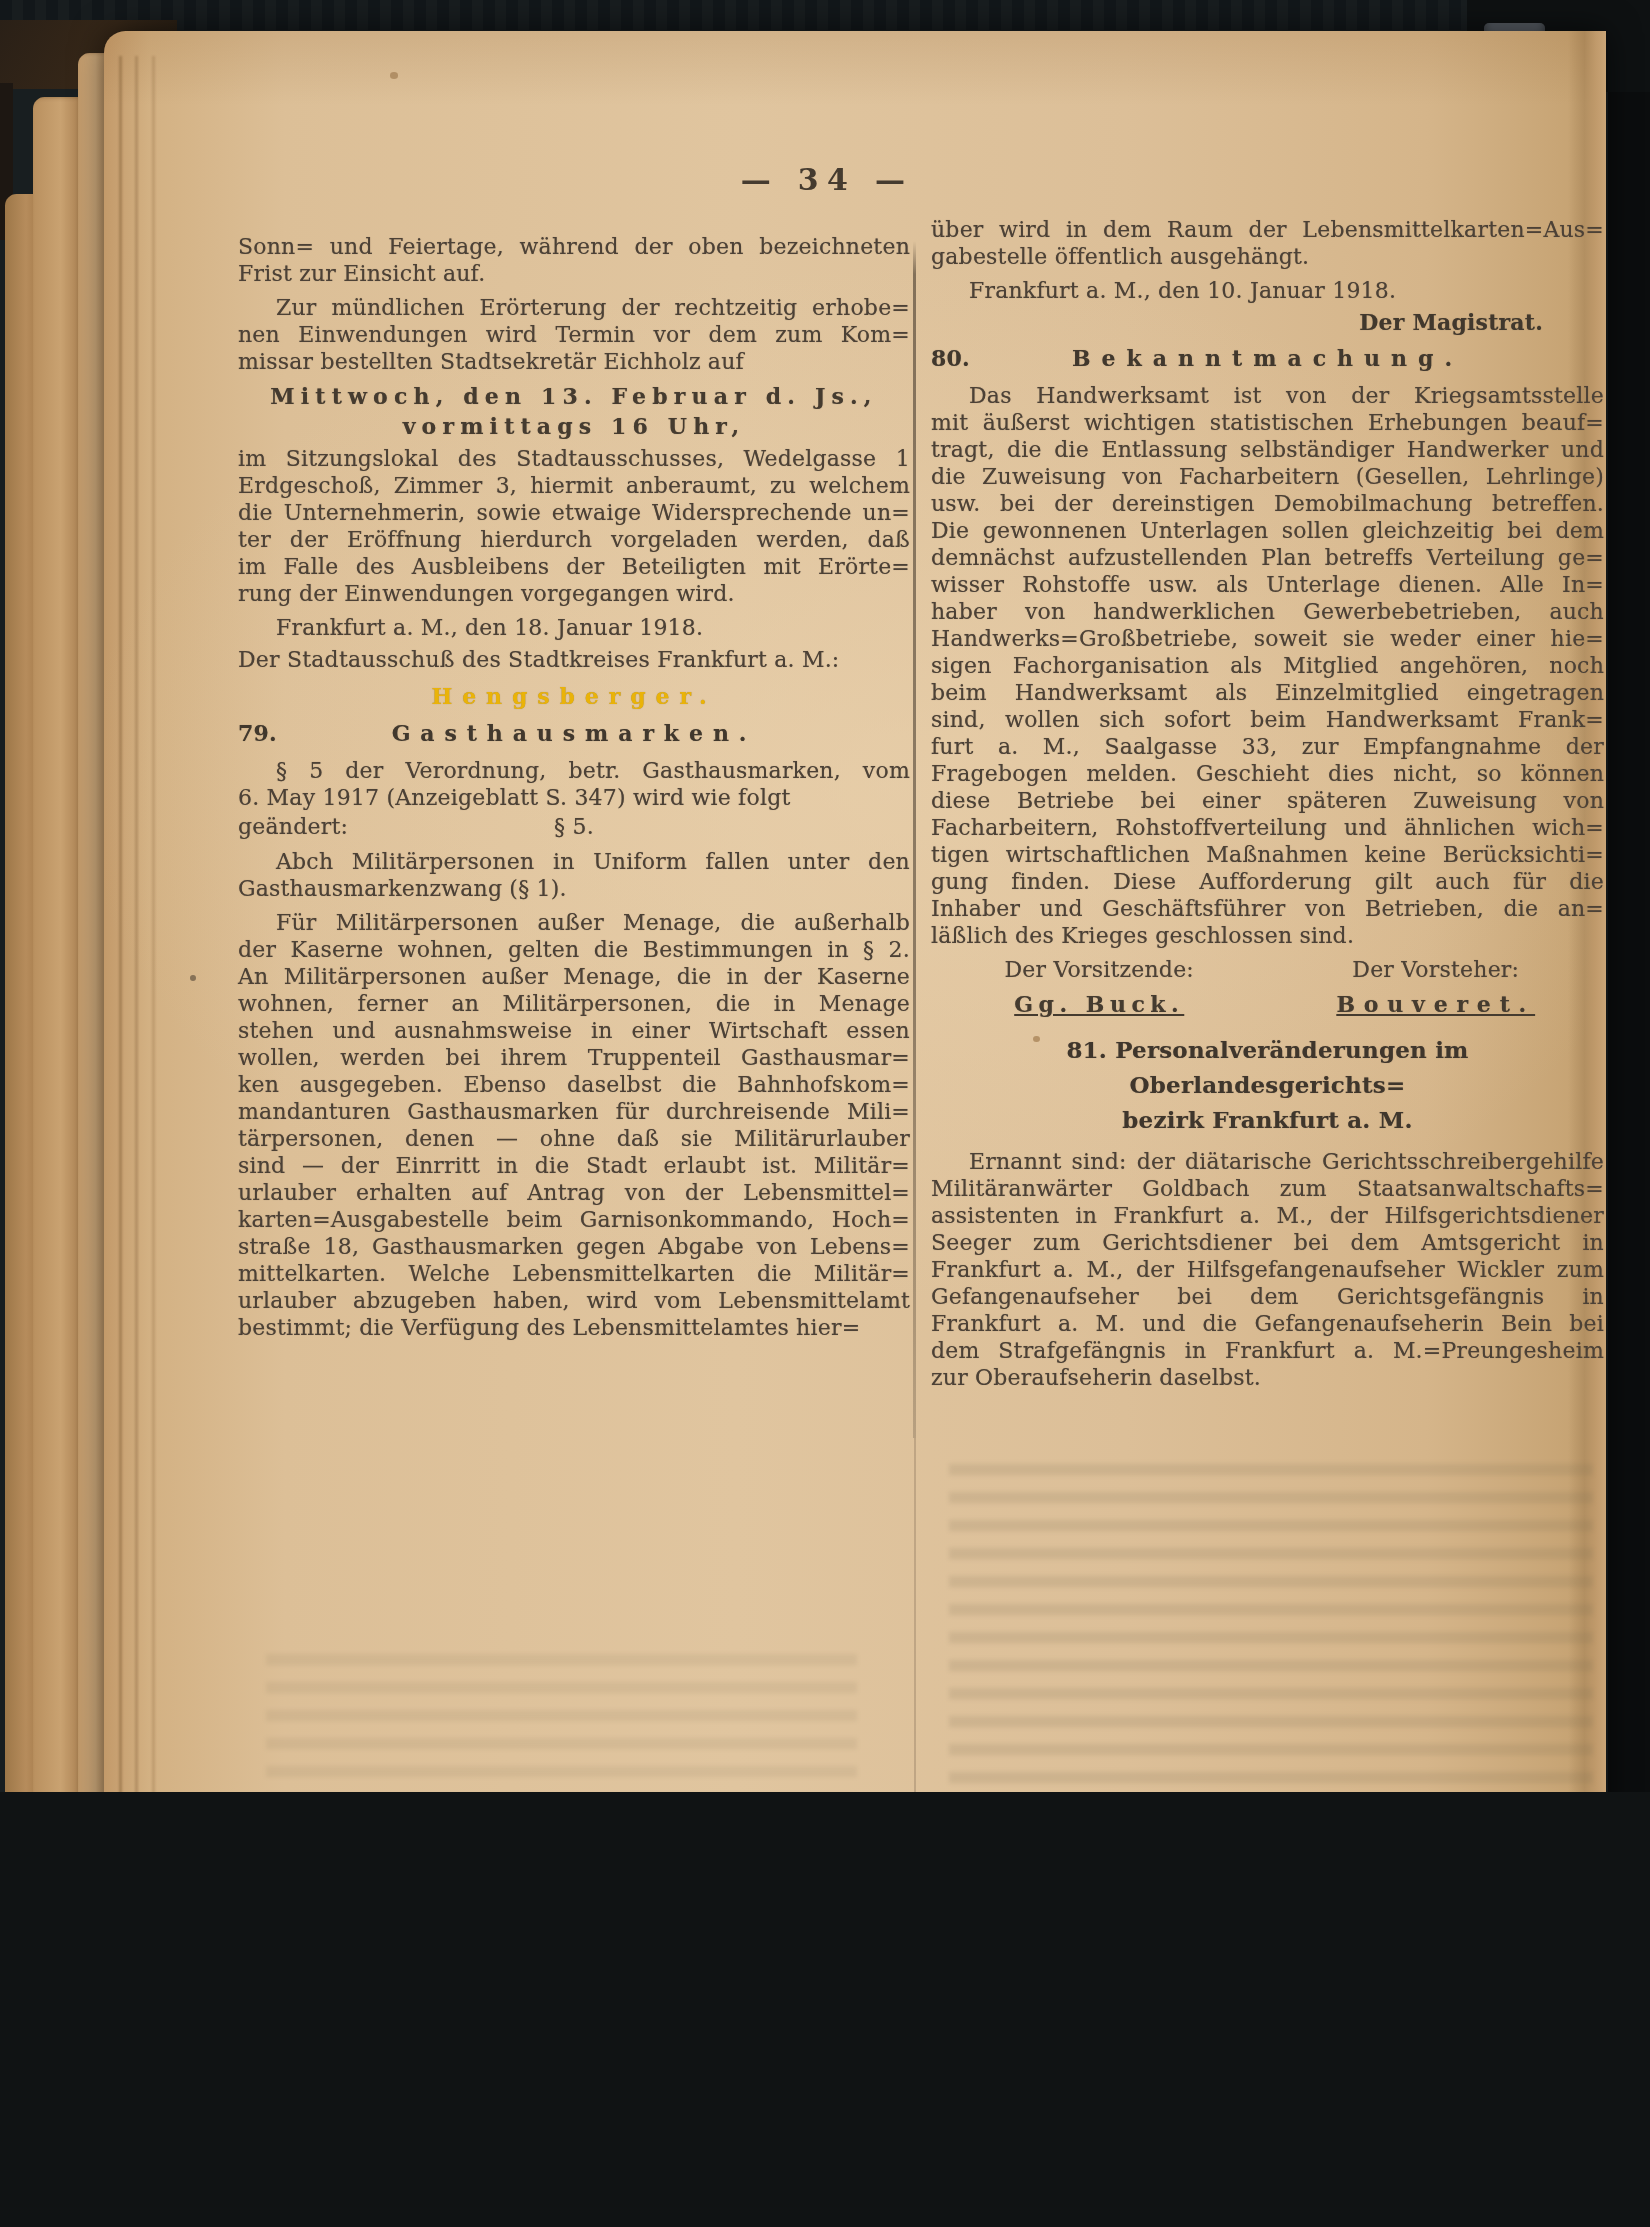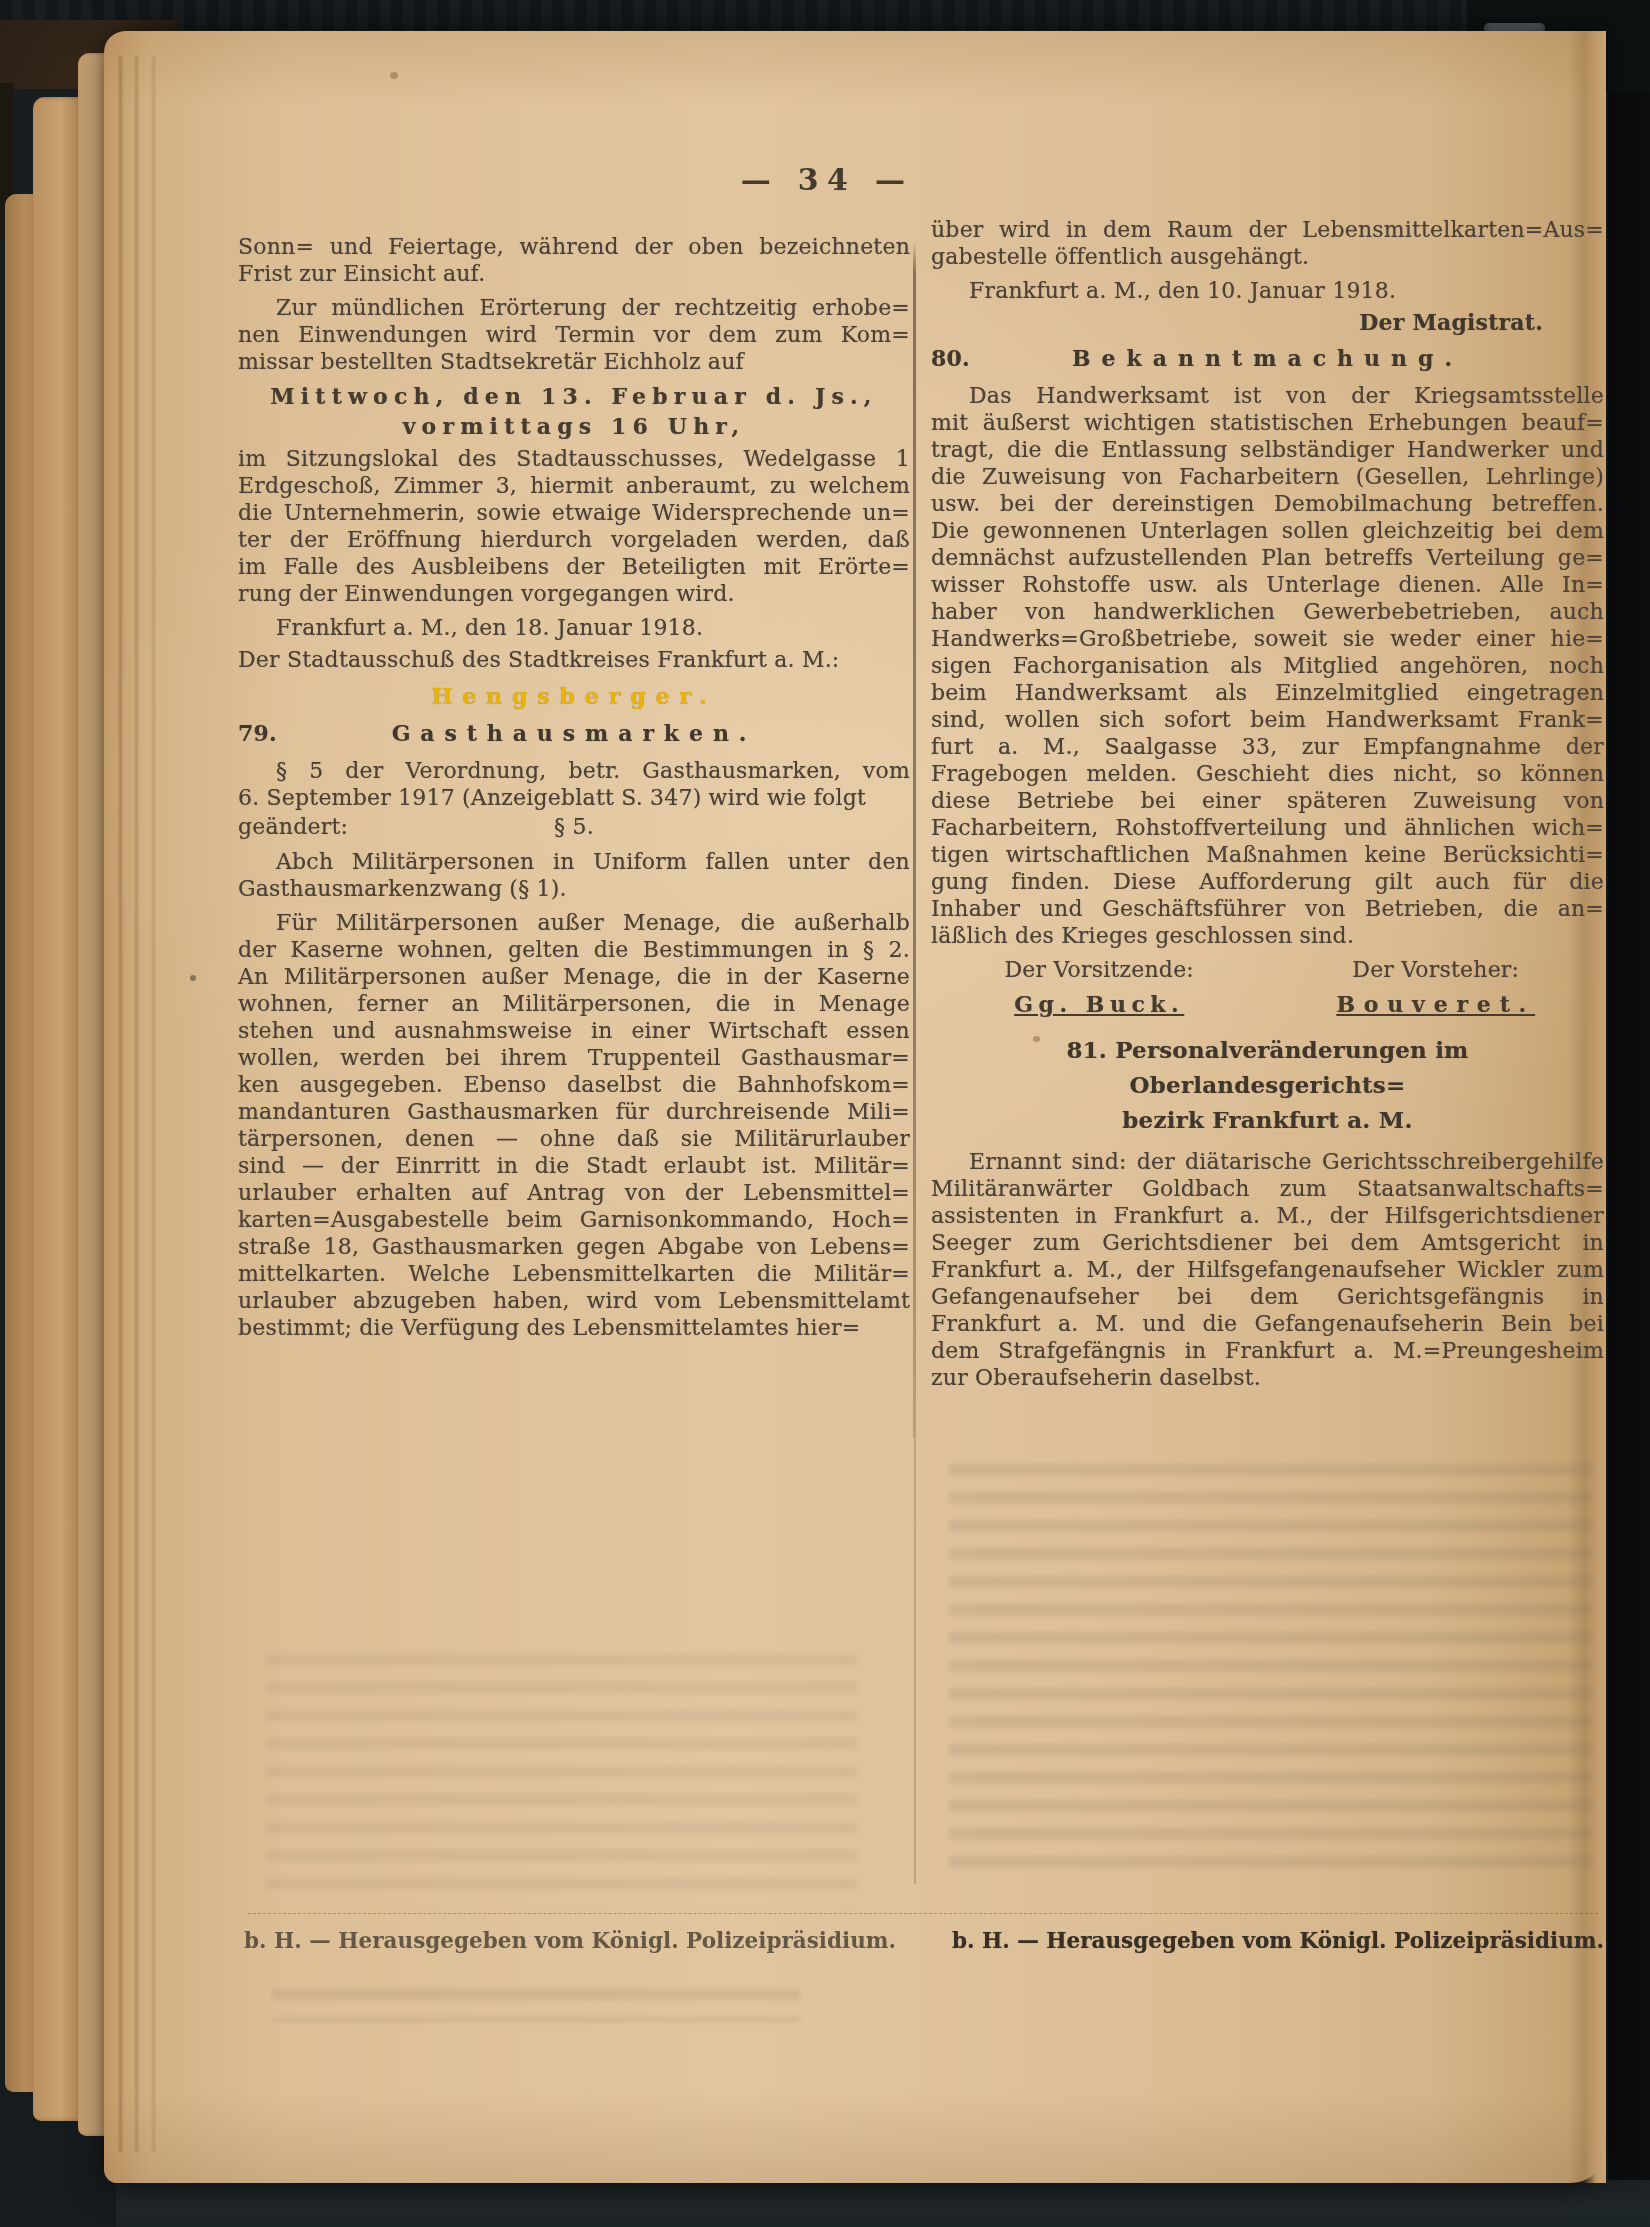--- a/index.html
+++ b/index.html
@@ -1,16 +1,16 @@
 <!DOCTYPE html>
 <html style="font-size:13.2px"><head>
 <meta charset="utf-8">
 <style>
   html,body{margin:0;padding:0;background:#101314;}
-  .stage{position:relative;width:1651px;height:2227px;overflow:hidden;
+  .stage{position:relative;width:1651px;height:1792px;overflow:hidden;
          font-family:"DejaVu Serif","Liberation Serif",serif;background:#181e20;}
 
   
   .bg-top{position:absolute;left:0;top:0;width:1651px;height:30px;
           background:repeating-linear-gradient(90deg,#12171a 0 11.6px,#181d1f 11.6px 23px);}
   .bg-right{position:absolute;left:1608px;top:0;width:43px;height:2227px;background:#0b0d0e;}
   .bg-bottom{position:absolute;left:0;top:2180px;width:1651px;height:47px;
              background:linear-gradient(180deg,#1a2023,#20272b 60%,#1c2326);}
   .bg-bottom-left{position:absolute;left:0;top:2080px;width:116px;height:148px;background:#161b1d;}
   .bg-top-right{position:absolute;left:1467px;top:0;width:183px;height:92px;background:#0e1112;
@@ -153,21 +153,21 @@
     <div class="dateline">Frankfurt a. M., den 18. Januar 1918.</div>
     <div class="plain-line">Der Stadtausschuß des Stadtkreises Frankfurt a. M.:</div>
     <div class="sig-center">Hengsberger.</div>
 
     <div class="art-heading">
       <span class="art-num">79.</span>
       <span class="art-title">Gasthausmarken.</span>
     </div>
     <div class="para indent-first" style="margin-bottom:1.7px;">
         <div class="line">§ 5 der Verordnung, betr. Gasthausmarken, vom</div>
-        <div class="line line-last">6. September 1917 (Anzeigeblatt S. 347) wird wie folgt</div>
+        <div class="line line-last">6. May 1917 (Anzeigeblatt S. 347) wird wie folgt</div>
       </div>
     <div class="amend-row">
       <span class="amend-label">geändert:</span>
       <span class="amend-center">§ 5.</span>
     </div>
     <div class="para indent-first">
         <div class="line">Abch Militärpersonen in Uniform fallen unter den</div>
         <div class="line line-last">Gasthausmarkenzwang (§ 1).</div>
       </div>
     <div class="para indent-first">

